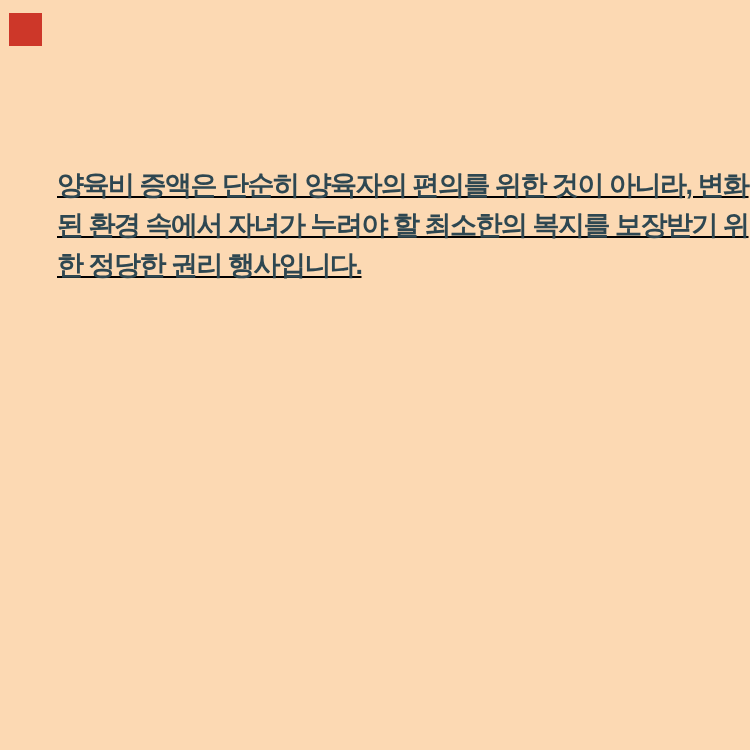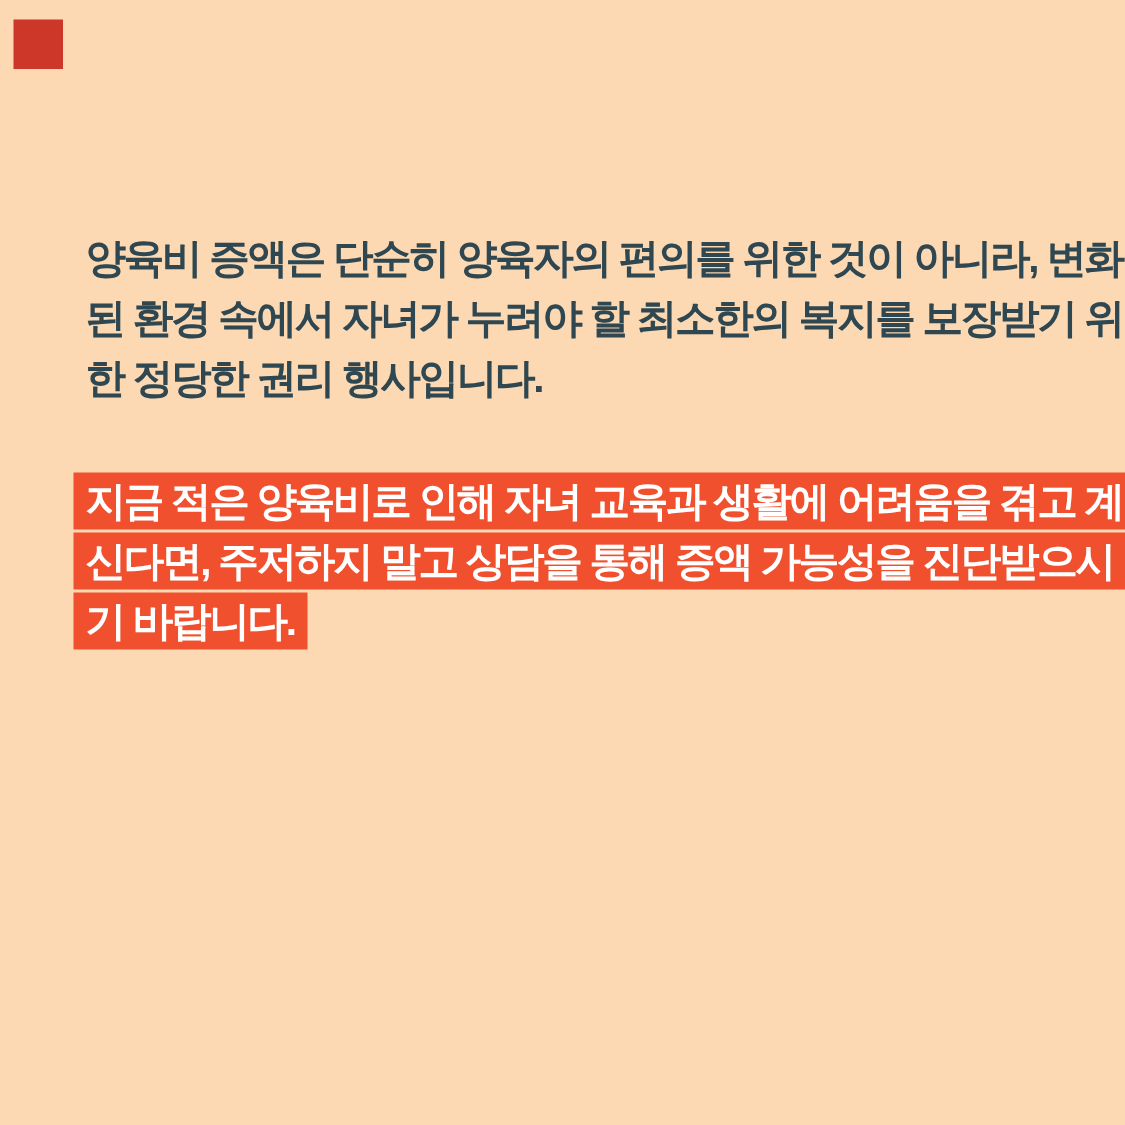--- a/index.html
+++ b/index.html
@@ -27,22 +27,23 @@
     position: absolute;
     left: 9px;
     top: 13px;
     width: 33px;
     height: 33px;
     background: var(--accent-square);
   }
   .content {
     position: absolute;
     left: 49px;
-    top: 152px;
+    top: 165px;
     width: 660px;
+    text-decoration: underline;
   }
   .para {
     margin: 0;
     padding-left: 8px;
     font-size: 27px;
     line-height: 40px;
     font-weight: 700;
     letter-spacing: -1.5px;
     color: var(--text);
     white-space: pre;
@@ -66,17 +67,14 @@
 </style>
 </head>
 <body>
 
 <div class="card">
   <div class="accent-square"></div>
   <div class="content">
     <p class="para">양육비 증액은 단순히 양육자의 편의를 위한 것이 아니라, 변화
 된 환경 속에서 자녀가 누려야 할 최소한의 복지를 보장받기 위
 한 정당한 권리 행사입니다.</p>
-    <p class="cta"><mark>지금 적은 양육비로 인해 자녀 교육과 생활에 어려움을 겪고 계
-신다면, 주저하지 말고 상담을 통해 증액 가능성을 진단받으시
-기 바랍니다.</mark></p>
   </div>
 </div>
 
 </body></html>

